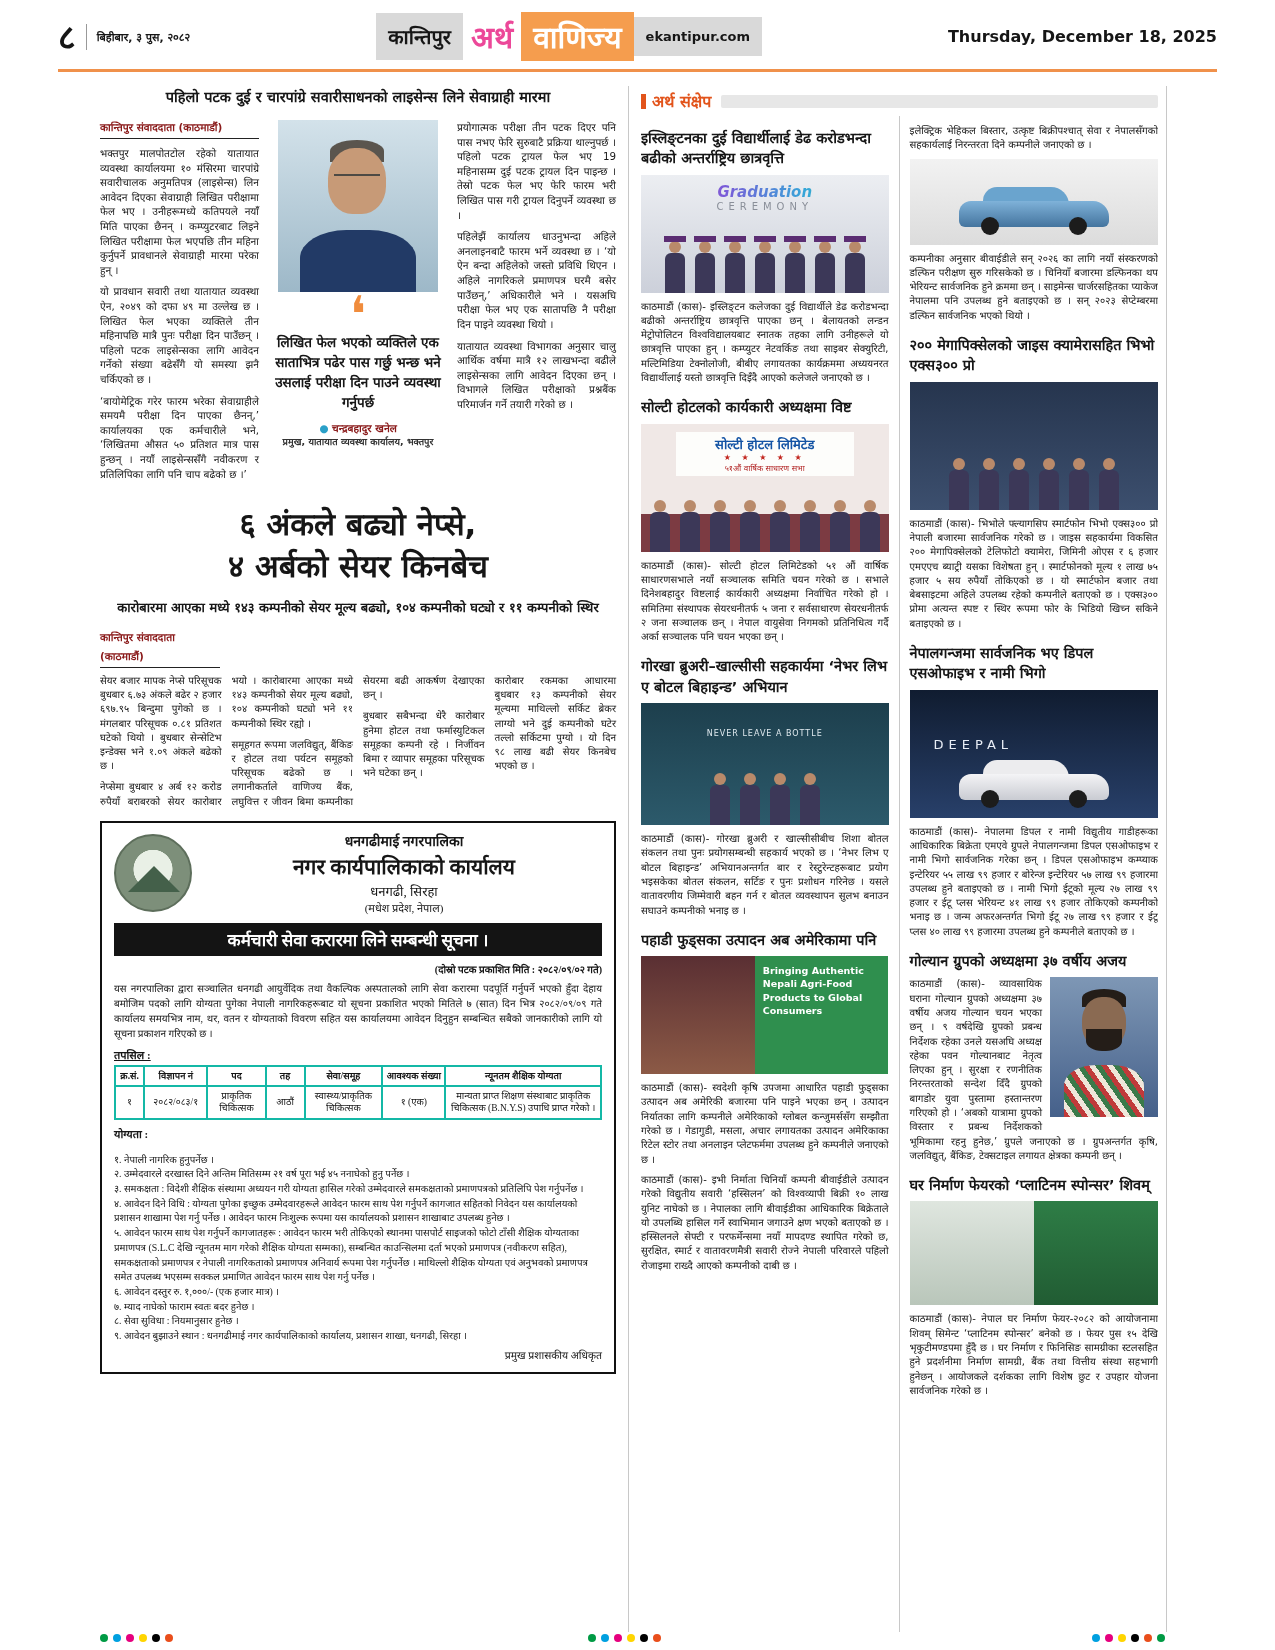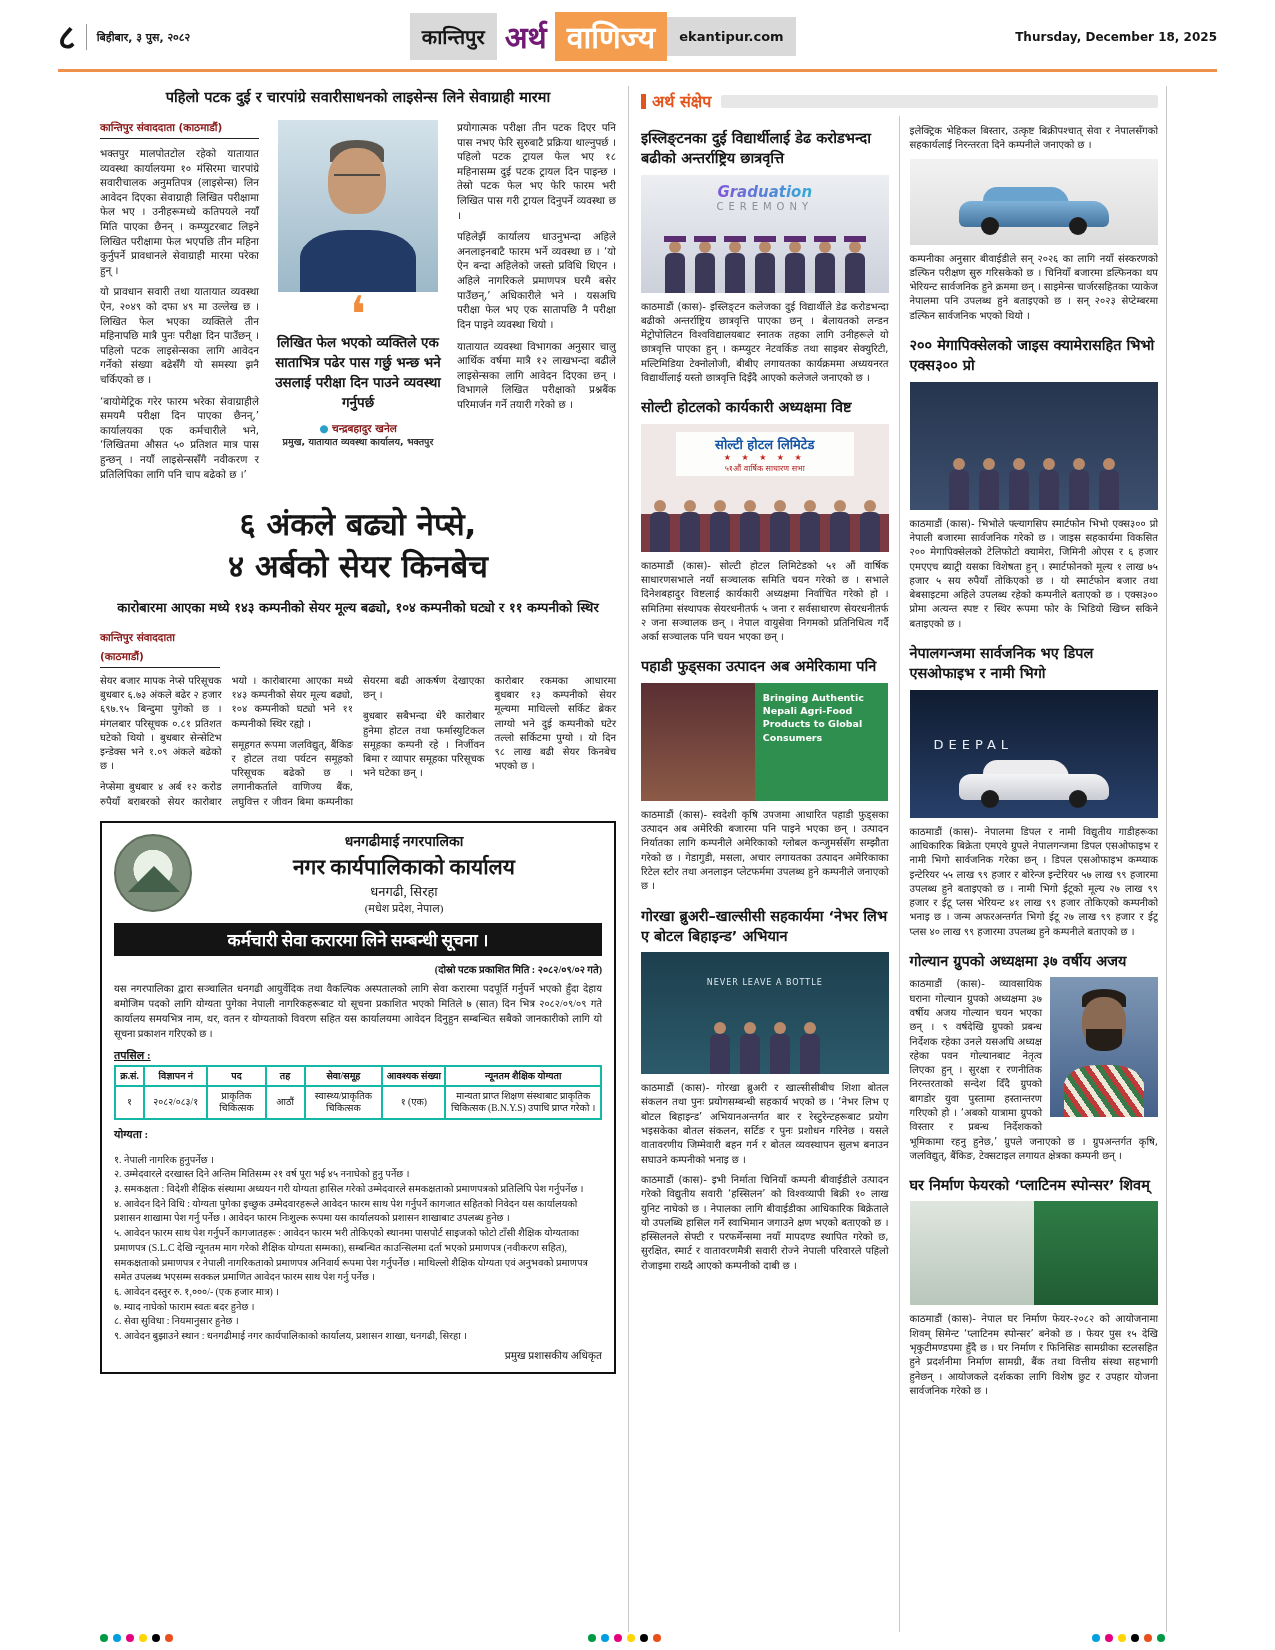--- a/index.html
+++ b/index.html
@@ -17,24 +17,24 @@
   .masthead {
     display: flex; align-items: center; justify-content: space-between;
     padding: 12px 58px 8px 58px;
   }
   .mh-left { display:flex; align-items:center; gap:10px; }
   .page-no { font-size: 34px; font-weight: bold; line-height: 1; }
   .mh-sep { width:1px; height:26px; background:#999; }
   .np-date { font-size: 11px; font-weight: bold; }
   .mh-center { display:flex; align-items:center; gap:0; }
   .brand-box { background:#d9d9d9; padding:10px 12px; font-size:20px; font-weight:bold; }
-  .arth { background:#fff; color:#701a75; font-size:30px; font-weight:bold; padding:2px 8px; }
+  .arth { background:#fff; color:#ec4899; font-size:30px; font-weight:bold; padding:2px 8px; }
   .banijya { background:#f59d4e; color:#fff; font-size:30px; font-weight:bold; padding:4px 12px; }
   .site-box { background:#d9d9d9; padding:12px 12px; font-size:13px; font-weight:bold; }
-  .en-date { font-size: 12px; font-weight: bold; }
+  .en-date { font-size: 16px; font-weight: bold; }
   .masthead-rule { height:3px; background:#f0914b; margin: 0 58px; }
 
   
   .content { display:flex; gap:12px; padding: 14px 108px 0 100px; height: 1560px; overflow:hidden; }
   .main-col { width: 516px; flex: none; }
   .briefs { flex: 1; border-left:1px solid #c8c8c8; border-right:1px solid #c8c8c8; padding: 2px 8px 0 12px; }
 
   
   .headline {
     font-size: 34px; font-weight: bold; text-align:center;
@@ -206,21 +206,21 @@
           <div class="quote-mark">❛</div>
           <div class="pull-quote">लिखित फेल भएको व्यक्तिले एक साताभित्र पढेर पास गर्छु भन्छ भने उसलाई परीक्षा दिन पाउने व्यवस्था गर्नुपर्छ</div>
           <div class="quote-name">
             <span class="dot">●</span>
             <span>चन्द्रबहादुर खनेल</span>
           </div>
           <div class="quote-role">प्रमुख, यातायात व्यवस्था कार्यालय, भक्तपुर</div>
         </div>
 
         <div class="scol">
-          <p>प्रयोगात्मक परीक्षा तीन पटक दिएर पनि पास नभए फेरि सुरुबाटै प्रक्रिया थाल्नुपर्छ । पहिलो पटक ट्रायल फेल भए १८ महिनासम्म दुई पटक ट्रायल दिन पाइन्छ । तेस्रो पटक फेल भए फेरि फारम भरी लिखित पास गरी ट्रायल दिनुपर्ने व्यवस्था छ ।</p>
+          <p>प्रयोगात्मक परीक्षा तीन पटक दिएर पनि पास नभए फेरि सुरुबाटै प्रक्रिया थाल्नुपर्छ । पहिलो पटक ट्रायल फेल भए 19 महिनासम्म दुई पटक ट्रायल दिन पाइन्छ । तेस्रो पटक फेल भए फेरि फारम भरी लिखित पास गरी ट्रायल दिनुपर्ने व्यवस्था छ ।</p>
           <p>पहिलेझैं कार्यालय धाउनुभन्दा अहिले अनलाइनबाटै फारम भर्ने व्यवस्था छ । ‘यो ऐन बन्दा अहिलेको जस्तो प्रविधि थिएन । अहिले नागरिकले प्रमाणपत्र घरमै बसेर पाउँछन्,’ अधिकारीले भने । यसअघि परीक्षा फेल भए एक सातापछि नै परीक्षा दिन पाइने व्यवस्था थियो ।</p>
           <p>यातायात व्यवस्था विभागका अनुसार चालु आर्थिक वर्षमा मात्रै १२ लाखभन्दा बढीले लाइसेन्सका लागि आवेदन दिएका छन् । विभागले लिखित परीक्षाको प्रश्नबैंक परिमार्जन गर्ने तयारी गरेको छ ।</p>
         </div>
       </div>
 
       <div class="headline2">६ अंकले बढ्यो नेप्से,
 ४ अर्बको सेयर किनबेच</div>
       <div class="subhead2">कारोबारमा आएका मध्ये १४३ कम्पनीको सेयर मूल्य बढ्यो, १०४ कम्पनीको घट्यो र ११ कम्पनीको स्थिर</div>
       <div class="byline-wrap nepse-byline" style="width:120px;">
         <span class="byline">कान्तिपुर संवाददाता (काठमाडौं)</span>
@@ -330,40 +330,40 @@
                   <i class="fig"></i>
                   <i class="fig"></i>
                   <i class="fig"></i>
                   <i class="fig"></i>
               </div>
             </div>
             <p>काठमाडौं (कास)- सोल्टी होटल लिमिटेडको ५१ औं वार्षिक साधारणसभाले नयाँ सञ्चालक समिति चयन गरेको छ । सभाले दिनेशबहादुर विष्टलाई कार्यकारी अध्यक्षमा निर्वाचित गरेको हो । समितिमा संस्थापक सेयरधनीतर्फ ५ जना र सर्वसाधारण सेयरधनीतर्फ २ जना सञ्चालक छन् । नेपाल वायुसेवा निगमको प्रतिनिधित्व गर्दै अर्का सञ्चालक पनि चयन भएका छन् ।</p>
           </div>
 
           <div class="brief">
-            <h3>पहाडी फुड्सका उत्पादन अब अमेरिकामा पनि</h3>
-            <div class="ph ph-pahadi">
-              <div class="left"></div>
-              <div class="right">Bringing Authentic Nepali Agri-Food Products to Global Consumers</div>
-            </div>
-            <p>काठमाडौं (कास)- स्वदेशी कृषि उपजमा आधारित पहाडी फुड्सका उत्पादन अब अमेरिकी बजारमा पनि पाइने भएका छन् । उत्पादन निर्यातका लागि कम्पनीले अमेरिकाको ग्लोबल कन्जुमर्ससँग सम्झौता गरेको छ । गेडागुडी, मसला, अचार लगायतका उत्पादन अमेरिकाका रिटेल स्टोर तथा अनलाइन प्लेटफर्ममा उपलब्ध हुने कम्पनीले जनाएको छ ।</p>
-          </div>
-
-          <div class="brief">
             <h3>गोरखा ब्रुअरी–खाल्सीसी सहकार्यमा ‘नेभर लिभ ए बोटल बिहाइन्ड’ अभियान</h3>
             <div class="ph ph-gorkha">
               <div class="cap-text">NEVER LEAVE A BOTTLE</div>
               <div class="people-row">
                 <i class="fig"></i>
                   <i class="fig"></i>
                   <i class="fig"></i>
                   <i class="fig"></i>
               </div>
             </div>
             <p>काठमाडौं (कास)- गोरखा ब्रुअरी र खाल्सीसीबीच शिशा बोतल संकलन तथा पुनः प्रयोगसम्बन्धी सहकार्य भएको छ । ‘नेभर लिभ ए बोटल बिहाइन्ड’ अभियानअन्तर्गत बार र रेस्टुरेन्टहरूबाट प्रयोग भइसकेका बोतल संकलन, सर्टिङ र पुनः प्रशोधन गरिनेछ । यसले वातावरणीय जिम्मेवारी बहन गर्न र बोतल व्यवस्थापन सुलभ बनाउन सघाउने कम्पनीको भनाइ छ ।</p>
+          </div>
+
+          <div class="brief">
+            <h3>पहाडी फुड्सका उत्पादन अब अमेरिकामा पनि</h3>
+            <div class="ph ph-pahadi">
+              <div class="left"></div>
+              <div class="right">Bringing Authentic Nepali Agri-Food Products to Global Consumers</div>
+            </div>
+            <p>काठमाडौं (कास)- स्वदेशी कृषि उपजमा आधारित पहाडी फुड्सका उत्पादन अब अमेरिकी बजारमा पनि पाइने भएका छन् । उत्पादन निर्यातका लागि कम्पनीले अमेरिकाको ग्लोबल कन्जुमर्ससँग सम्झौता गरेको छ । गेडागुडी, मसला, अचार लगायतका उत्पादन अमेरिकाका रिटेल स्टोर तथा अनलाइन प्लेटफर्ममा उपलब्ध हुने कम्पनीले जनाएको छ ।</p>
           </div>
 
           <div class="brief">
             <p>काठमाडौं (कास)- इभी निर्माता चिनियाँ कम्पनी बीवाईडीले उत्पादन गरेको विद्युतीय सवारी ‘हस्सिलन’ को विश्वव्यापी बिक्री १० लाख युनिट नाघेको छ । नेपालका लागि बीवाईडीका आधिकारिक बिक्रेताले यो उपलब्धि हासिल गर्ने स्वाभिमान जगाउने क्षण भएको बताएको छ । हस्सिलनले सेफ्टी र परफर्मेन्समा नयाँ मापदण्ड स्थापित गरेको छ, सुरक्षित, स्मार्ट र वातावरणमैत्री सवारी रोज्ने नेपाली परिवारले पहिलो रोजाइमा राख्दै आएको कम्पनीको दाबी छ ।</p>
           </div>
         </div>
 
         <div class="bcol bcol2">
 
           <div class="brief">

